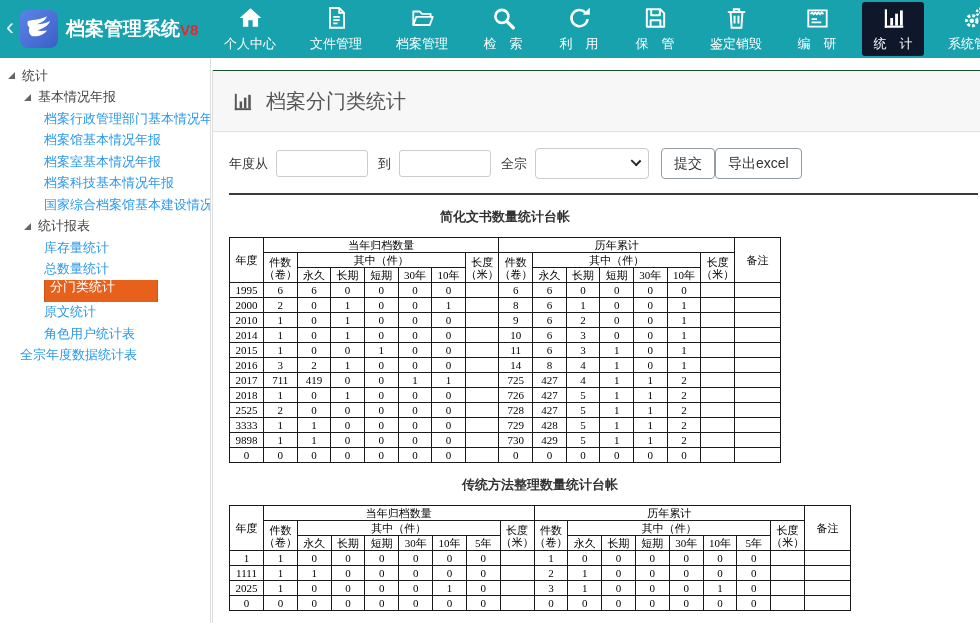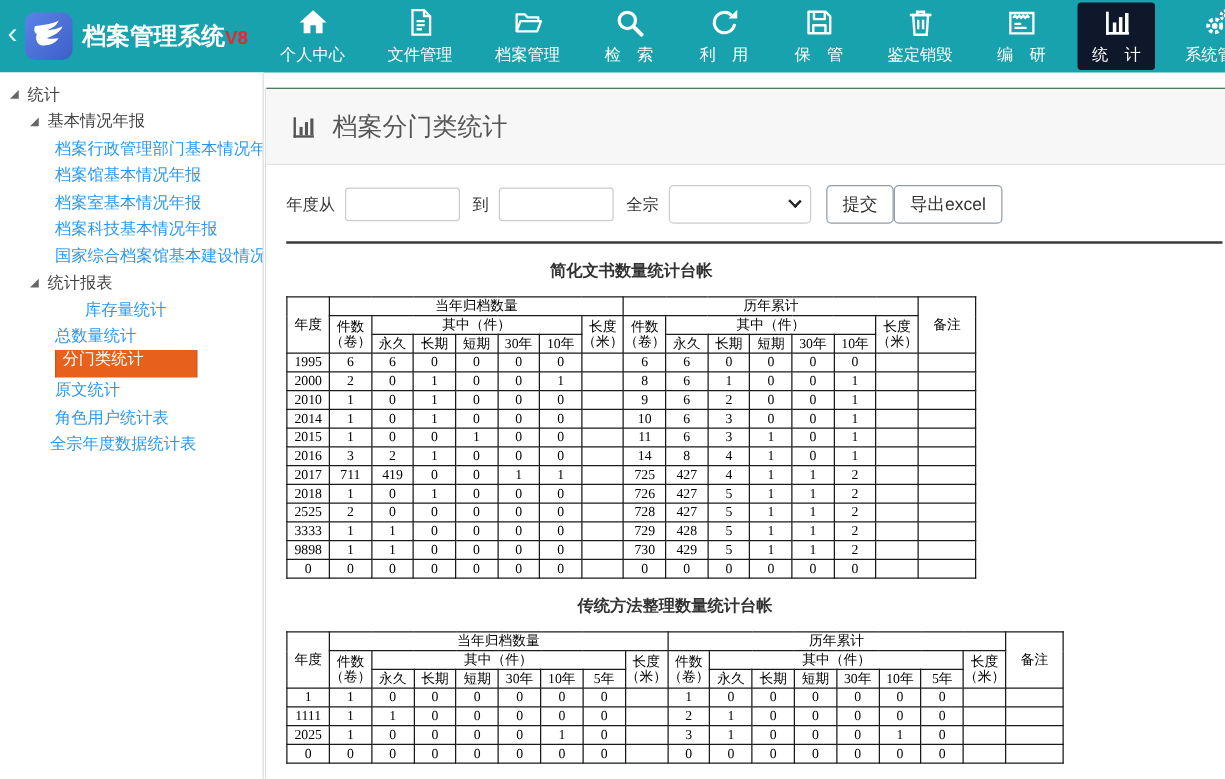--- a/index.html
+++ b/index.html
@@ -198,36 +198,36 @@
     <div class="tree-row" style="padding-left: 44px;">
       <a class="leaf-link">档案科技基本情况年报</a>
     </div>
     <div class="tree-row" style="padding-left: 44px;">
       <a class="leaf-link">国家综合档案馆基本建设情况</a>
     </div>
     <div class="tree-row" style="padding-left: 24px;">
       <span class="twisty"></span>
       <span>统计报表</span>
     </div>
-    <div class="tree-row" style="padding-left: 44px; margin-left: 24px;">
+    <div class="tree-row" style="padding-left: 44px;">
       <a class="leaf-link">库存量统计</a>
     </div>
     <div class="tree-row" style="padding-left: 44px;">
       <a class="leaf-link">总数量统计</a>
     </div>
     <div class="tree-row" style="padding-left: 44px;">
       <a class="leaf-link sel">分门类统计</a>
     </div>
     <div class="tree-row" style="padding-left: 44px;">
       <a class="leaf-link">原文统计</a>
     </div>
     <div class="tree-row" style="padding-left: 44px;">
       <a class="leaf-link">角色用户统计表</a>
     </div>
-    <div class="tree-row" style="padding-left: 40px;">
+    <div class="tree-row" style="padding-left: 20px;">
       <a class="leaf-link">全宗年度数据统计表</a>
     </div>
   </div>
 
 <div class="main">
   <div class="panel-header">
     <svg viewBox="0 0 24 24">
       <g fill="#565656">
           <rect x="4" y="4" width="2" height="17"></rect>
           <rect x="4" y="19" width="17" height="2"></rect>

